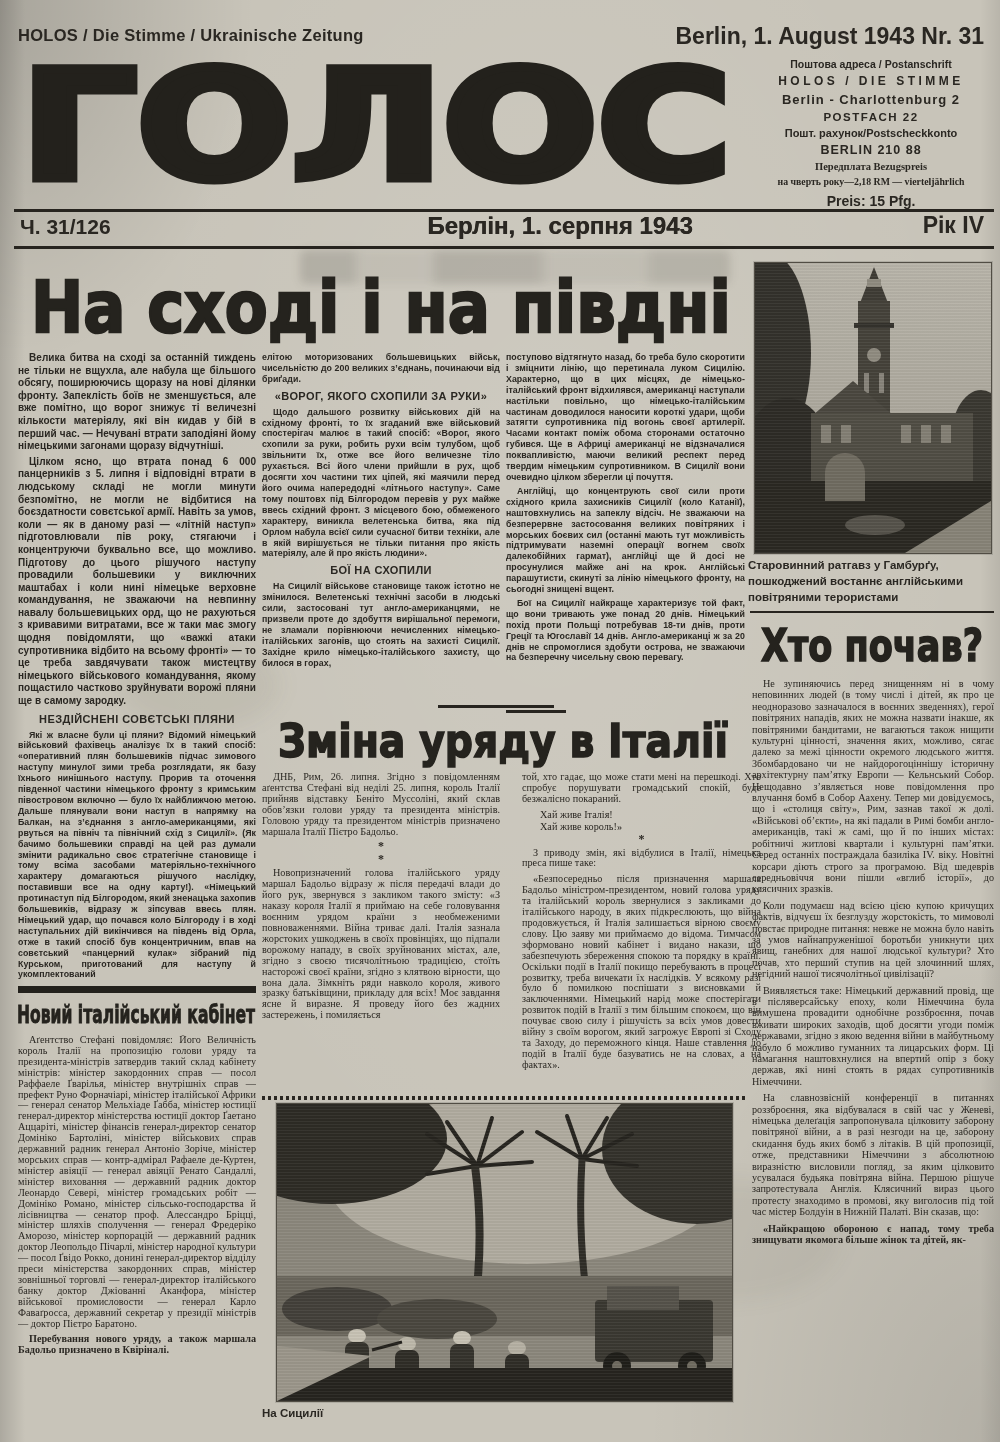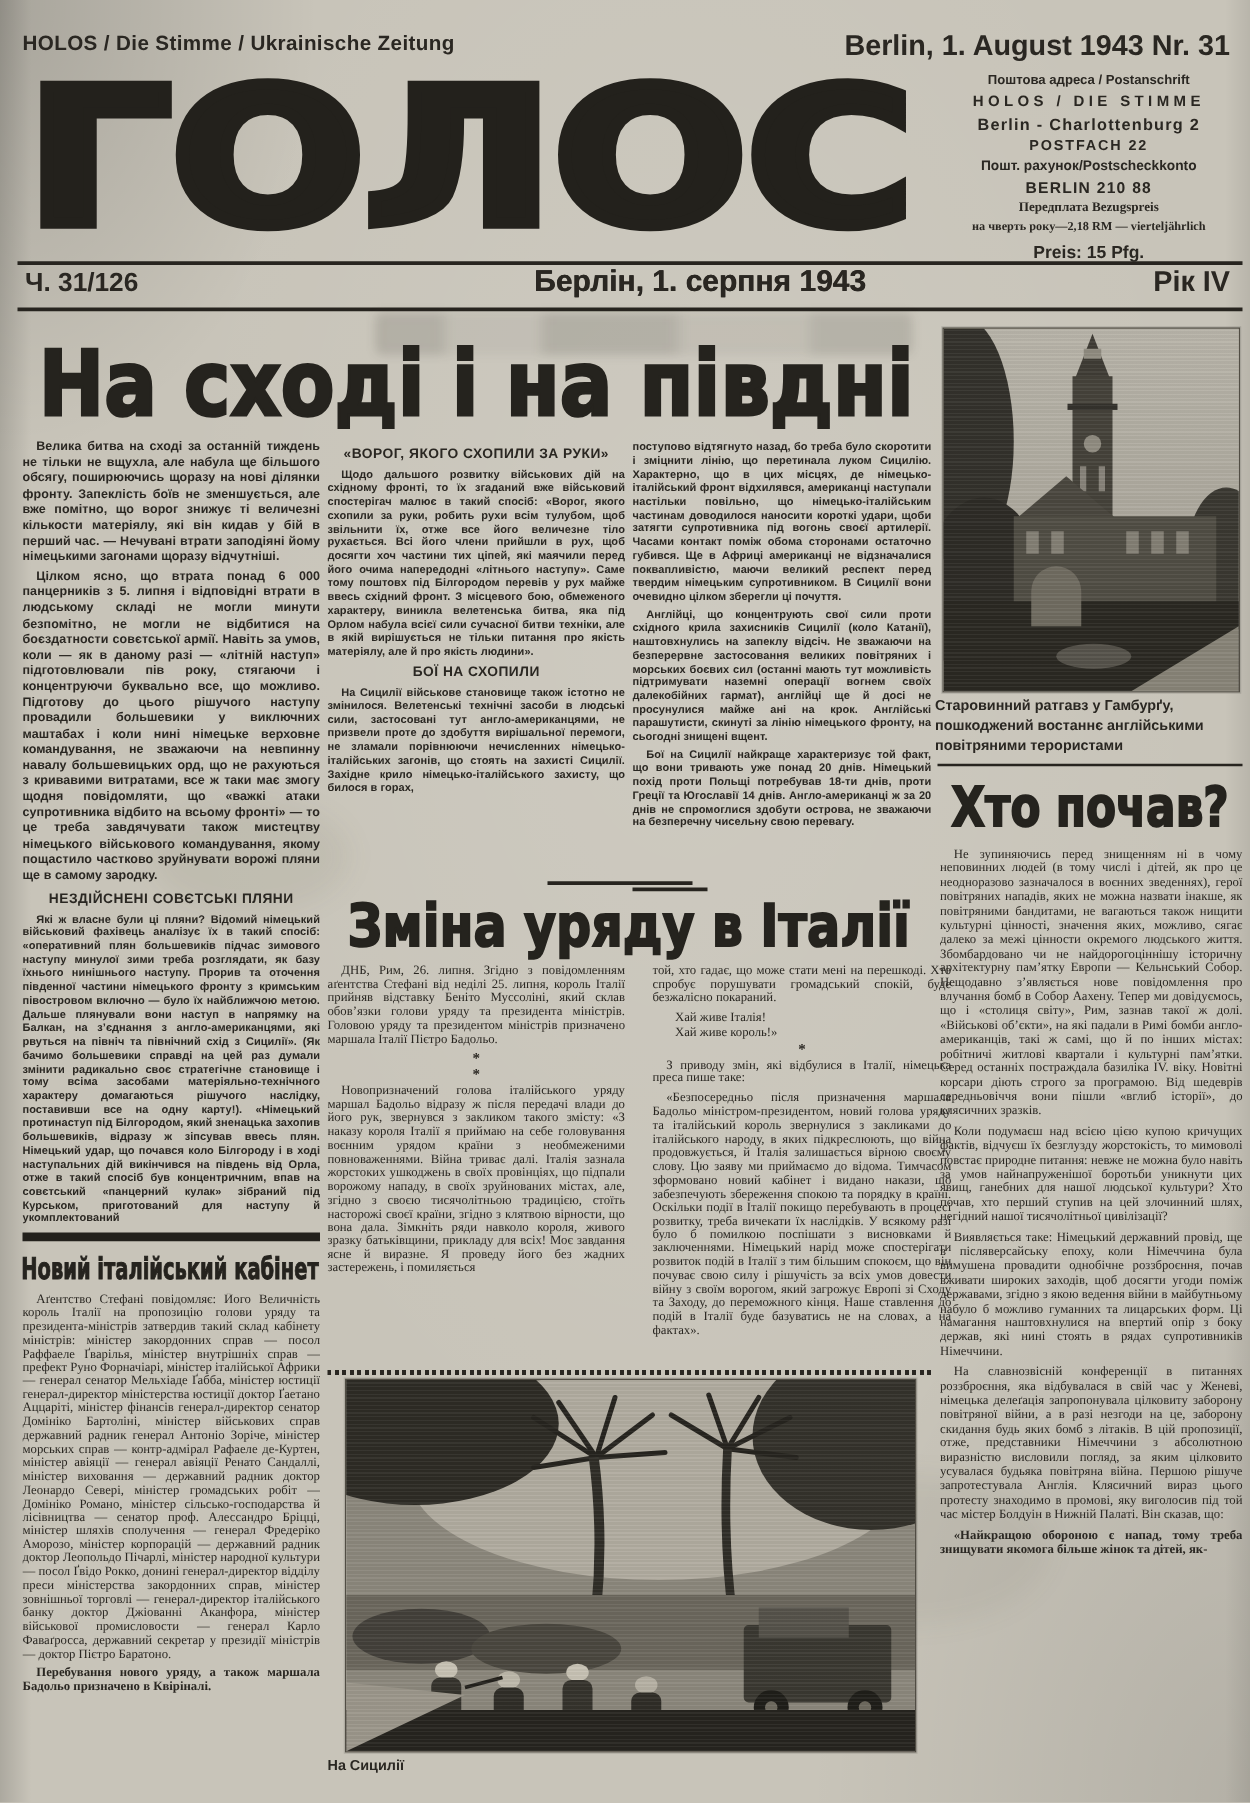--- a/index.html
+++ b/index.html
@@ -115,20 +115,21 @@
   <text x="365" y="76" text-anchor="middle" font-size="72" textLength="700" lengthAdjust="spacingAndGlyphs" stroke-width="2.5">На сході і на півдні</text>
 </svg>
 
 <div class="col sans-col" style="left:18px;top:352px;width:238px;height:632px;">
     <p class="para lead">Велика битва на сході за останній тиждень не тільки не вщухла, але набула ще більшого обсягу, поширюючись щоразу на нові ділянки фронту. Запеклість боїв не зменшується, але вже помітно, що ворог знижує ті величезні кількости матеріялу, які він кидав у бій в перший час. — Нечувані втрати заподіяні йому німецькими загонами щоразу відчутніші.</p>
     <p class="para lead">Цілком ясно, що втрата понад 6 000 панцерників з 5. липня і відповідні втрати в людському складі не могли минути безпомітно, не могли не відбитися на боєздатности совєтської армії. Навіть за умов, коли — як в даному разі — «літній наступ» підготовлювали пів року, стягаючи і концентруючи буквально все, що можливо. Підготову до цього рішучого наступу провадили большевики у виключних маштабах і коли нині німецьке верховне командування, не зважаючи на невпинну навалу большевицьких орд, що не рахуються з кривавими витратами, все ж таки має змогу щодня повідомляти, що «важкі атаки супротивника відбито на всьому фронті» — то це треба завдячувати також мистецтву німецького військового командування, якому пощастило частково зруйнувати ворожі пляни ще в самому зародку.</p>
     <p class="para subhead">НЕЗДІЙСНЕНІ СОВЄТСЬКІ ПЛЯНИ</p>
     <p class="para">Які ж власне були ці пляни? Відомий німецький військовий фахівець аналізує їх в такий спосіб: «оперативний плян большевиків підчас зимового наступу минулої зими треба розглядати, як базу їхнього нинішнього наступу. Прорив та оточення південної частини німецького фронту з кримським півостровом включно — було їх найближчою метою. Дальше плянували вони наступ в напрямку на Балкан, на з’єднання з англо-американцями, які рвуться на північ та північний схід з Сицилії». (Як бачимо большевики справді на цей раз думали змінити радикально своє стратегічне становище і тому всіма засобами матеріяльно-технічного характеру домагаються рішучого наслідку, поставивши все на одну карту!). «Німецький протинаступ під Білгородом, який зненацька захопив большевиків, відразу ж зіпсував ввесь плян. Німецький удар, що почався коло Білгороду і в ході наступальних дій викінчився на південь від Орла, отже в такий спосіб був концентричним, впав на совєтський «панцерний кулак» зібраний під Курськом, приготований для наступу й укомплектований</p>
   </div>
 <div class="col sans-col" style="left:262px;top:352px;width:238px;height:352px;">
+    <p class="para no-indent">елітою моторизованих большевицьких військ, чисельністю до 200 великих з’єднань, починаючи від бриґади.</p>
     <p class="para subhead">«ВОРОГ, ЯКОГО СХОПИЛИ ЗА РУКИ»</p>
     <p class="para">Щодо дальшого розвитку військових дій на східному фронті, то їх згаданий вже військовий спостерігач малює в такий спосіб: «Ворог, якого схопили за руки, робить рухи всім тулубом, щоб звільнити їх, отже все його величезне тіло рухається. Всі його члени прийшли в рух, щоб досягти хоч частини тих ціпей, які маячили перед його очима напередодні «літнього наступу». Саме тому поштовх під Білгородом перевів у рух майже ввесь східний фронт. З місцевого бою, обмеженого характеру, виникла велетенська битва, яка під Орлом набула всієї сили сучасної битви техніки, але в якій вирішується не тільки питання про якість матеріялу, але й про якість людини».</p>
     <p class="para subhead">БОЇ НА СХОПИЛИ</p>
     <p class="para">На Сицилії військове становище також істотно не змінилося. Велетенські технічні засоби в людські сили, застосовані тут англо-американцями, не призвели проте до здобуття вирішальної перемоги, не зламали порівнюючи нечисленних німецько-італійських загонів, що стоять на захисті Сицилії. Західне крило німецько-італійського захисту, що билося в горах,</p>
   </div>
 <div class="col sans-col" style="left:506px;top:352px;width:239px;height:354px;">
     <p class="para no-indent">поступово відтягнуто назад, бо треба було скоротити і зміцнити лінію, що перетинала луком Сицилію. Характерно, що в цих місцях, де німецько-італійський фронт відхилявся, американці наступали настільки повільно, що німецько-італійським частинам доводилося наносити короткі удари, щоби затягти супротивника під вогонь своєї артилерії. Часами контакт поміж обома сторонами остаточно губився. Ще в Африці американці не відзначалися поквапливістю, маючи великий респект перед твердим німецьким супротивником. В Сицилії вони очевидно цілком зберегли ці почуття.</p>
     <p class="para">Англійці, що концентрують свої сили проти східного крила захисників Сицилії (коло Катанії), наштовхнулись на запеклу відсіч. Не зважаючи на безперервне застосовання великих повітряних і морських боєвих сил (останні мають тут можливість підтримувати наземні операції вогнем своїх далекобійних гармат), англійці ще й досі не просунулися майже ані на крок. Англійські парашутисти, скинуті за лінію німецького фронту, на сьогодні знищені вщент.</p>
     <p class="para">Бої на Сицилії найкраще характеризує той факт, що вони тривають уже понад 20 днів. Німецький похід проти Польщі потребував 18-ти днів, проти Греції та Югославії 14 днів. Англо-американці ж за 20 днів не спромоглися здобути острова, не зважаючи на безперечну чисельну свою перевагу.</p>
   </div>

